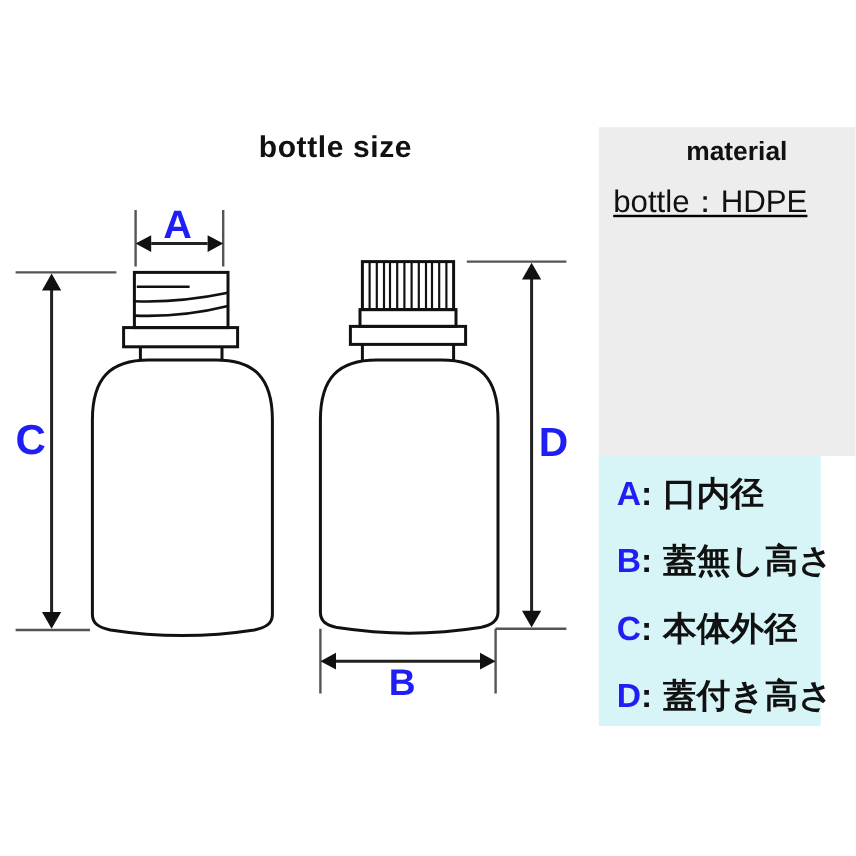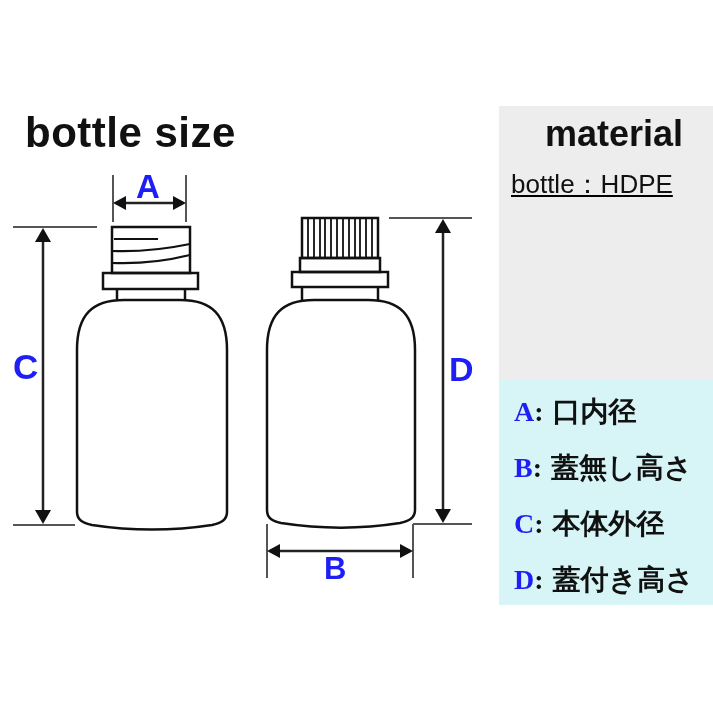--- a/index.html
+++ b/index.html
@@ -7,22 +7,23 @@
     width: 713px; height: 713px;
     background: #ffffff;
     overflow: hidden;
     font-family: "Liberation Sans", "DejaVu Sans", sans-serif;
     position: relative;
   }
   .stage { position: absolute; inset: 0; width: 713px; height: 713px; }
 
   .page-title {
     position: absolute;
-    left: 25px; top: 109px; width: 475px;
-    font-size: 42px;
+    left: 42px; top: 109px; width: 475px;
+    text-align: center;
+    font-size: 25px;
     font-weight: 600;
     letter-spacing: 0.5px;
     color: #111111;
   }
 
   svg.diagram { position: absolute; left: 0; top: 0; width: 713px; height: 713px; }
 
   .dim-label {
     position: absolute;
     color: #1f1ff5;
@@ -36,45 +37,44 @@
 
   .material-panel {
     position: absolute;
     left: 499px; top: 106px;
     width: 214px; height: 274px;
     background: #ededed;
   }
   .material-heading {
     margin-top: 7px;
     text-align: center;
-    font-size: 36px;
+    font-size: 22px;
     font-weight: 600;
     color: #111111;
     padding-left: 16px;
   }
   .material-lines {
     margin-top: 8px;
     padding-left: 12px;
     text-decoration: underline;
   }
   .material-line {
     font-size: 26px;
     font-weight: 500;
     color: #111111;
     line-height: 42px;
     white-space: nowrap;
   }
 
   .legend-panel {
     position: absolute;
     left: 499px; top: 380px;
-    width: 214px; height: 225px;
+    width: 185px; height: 225px;
     background: #d7f5f6;
     padding: 13px 0 0 15px;
-    font-family: Liberation Serif, serif;
   }
   .legend-row {
     height: 56px;
     font-size: 28px;
     white-space: nowrap;
   }
   .legend-letter { color: #1f1ff5; font-weight: 700; }
   .legend-colon  { color: #111111; font-weight: 700; }
   .legend-label  { color: #111111; font-weight: 600; margin-left: 9px; }
 </style>

